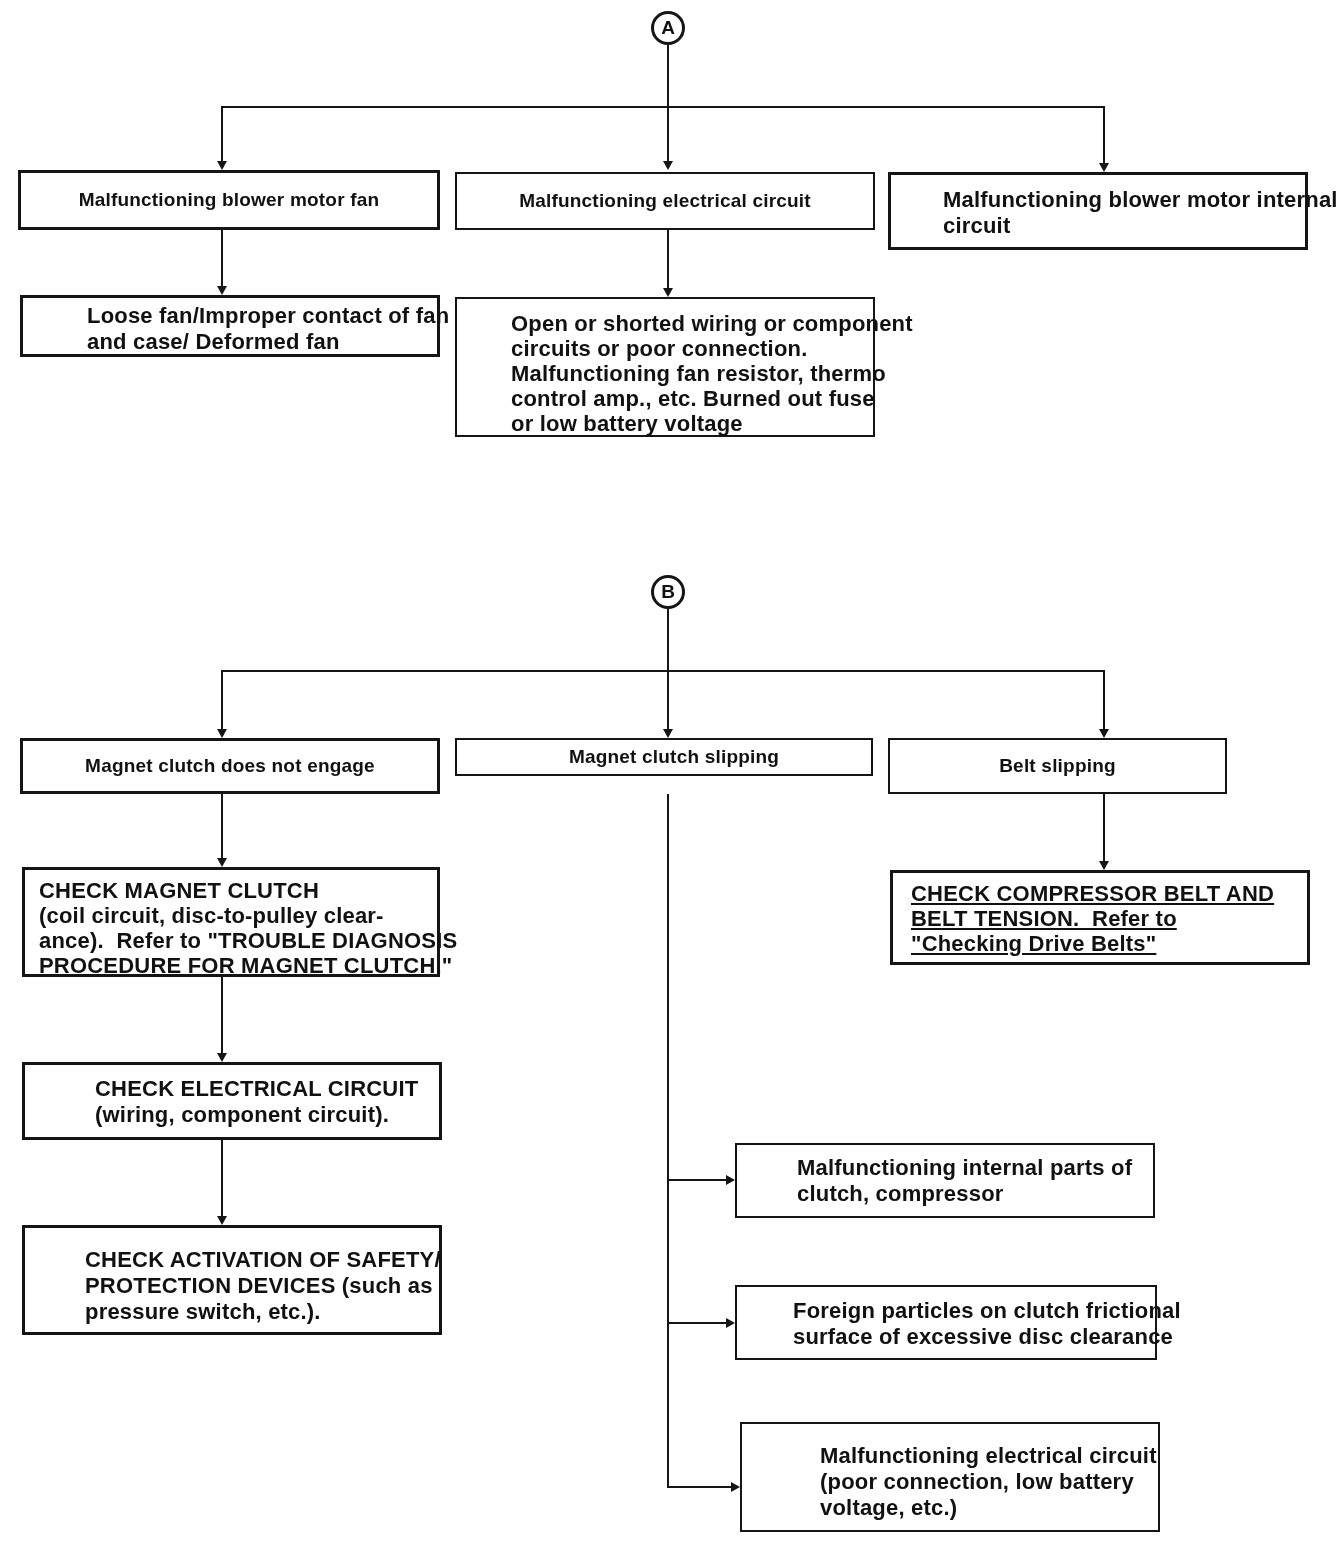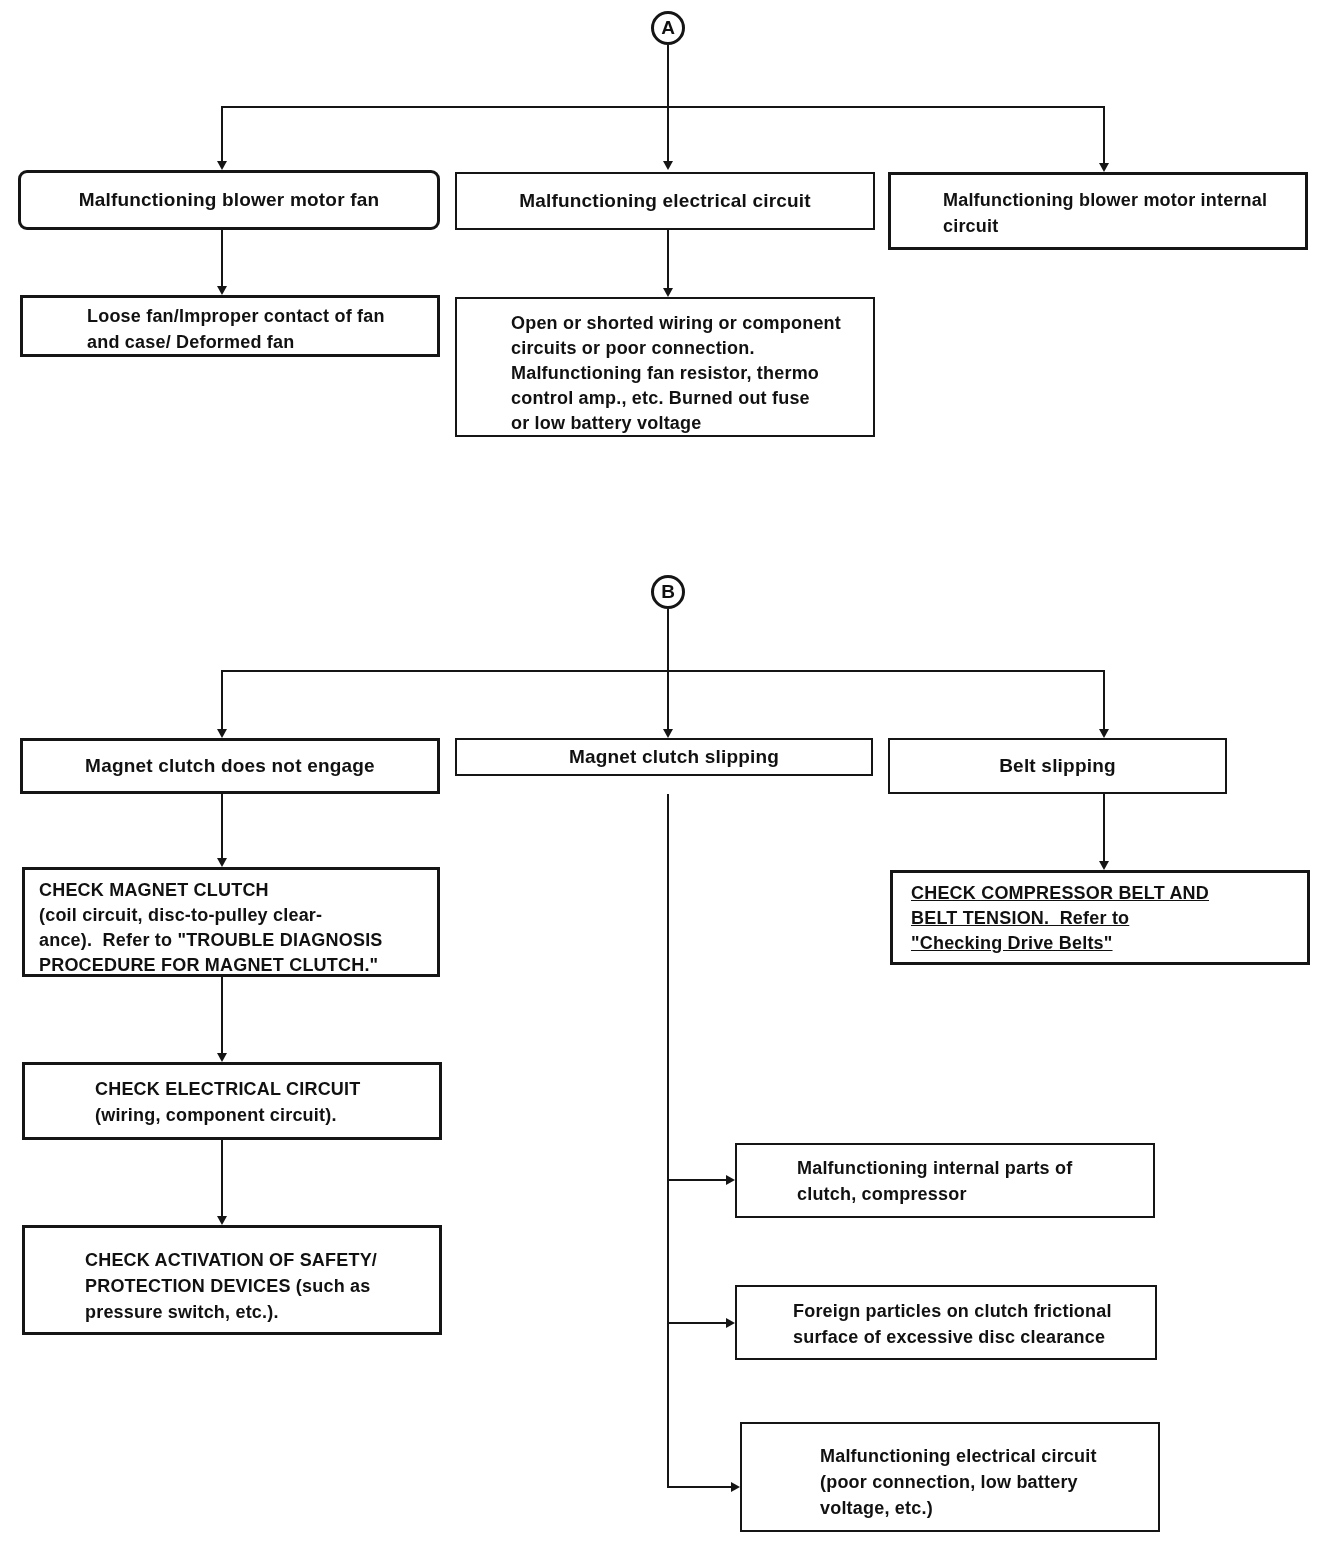--- a/index.html
+++ b/index.html
@@ -10,21 +10,21 @@
     font-family:"Liberation Sans","DejaVu Sans",sans-serif;
     color:#111;
     overflow:hidden;
   }
   .node{
     position:absolute;
     background:#fff;
     border:3px solid #151515;
     box-sizing:border-box;
     font-weight:bold;
-    font-size:18px;
+    font-size:22px;
     line-height:26px;
     white-space:pre;
     letter-spacing:0.2px;
   }
   .node.thin{border-width:2px;}
   .node.center{
     display:flex;align-items:center;justify-content:center;
     font-size:19px;white-space:normal;
   }
   .conn-circle{
@@ -65,21 +65,21 @@
   <div class="line v" style="left:667px;top:45px;height:63px;"></div>
   <div class="line h" style="left:221px;top:106px;width:884px;"></div>
 
   <div class="line v" style="left:221px;top:106px;height:56px;"></div>
   <div class="arr-d" style="left:217px;top:161px;"></div>
   <div class="line v" style="left:667px;top:106px;height:56px;"></div>
   <div class="arr-d" style="left:663px;top:161px;"></div>
   <div class="line v" style="left:1103px;top:106px;height:58px;"></div>
   <div class="arr-d" style="left:1099px;top:163px;"></div>
 
-  <div class="node center" style="left:18px;top:170px;width:422px;height:60px;border-radius:9px;">
+  <div class="node center" style="left:18px;top:170px;width:422px;height:60px;">
     <span>Malfunctioning blower motor fan</span>
   </div>
   <div class="node center thin" style="left:455px;top:172px;width:420px;height:58px;">
     <span>Malfunctioning electrical circuit</span>
   </div>
   <div class="node" style="left:888px;top:172px;width:420px;height:78px;padding:12px 0 0 52px;"><span>Malfunctioning blower motor internal
 circuit</span></div>
 
   <div class="line v" style="left:221px;top:230px;height:58px;"></div>
   <div class="arr-d" style="left:217px;top:286px;"></div>

